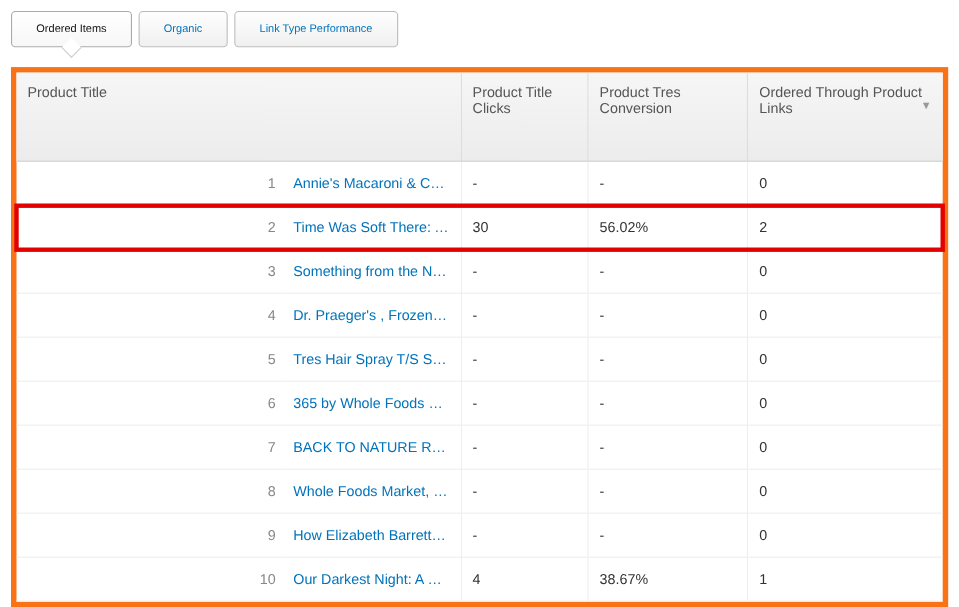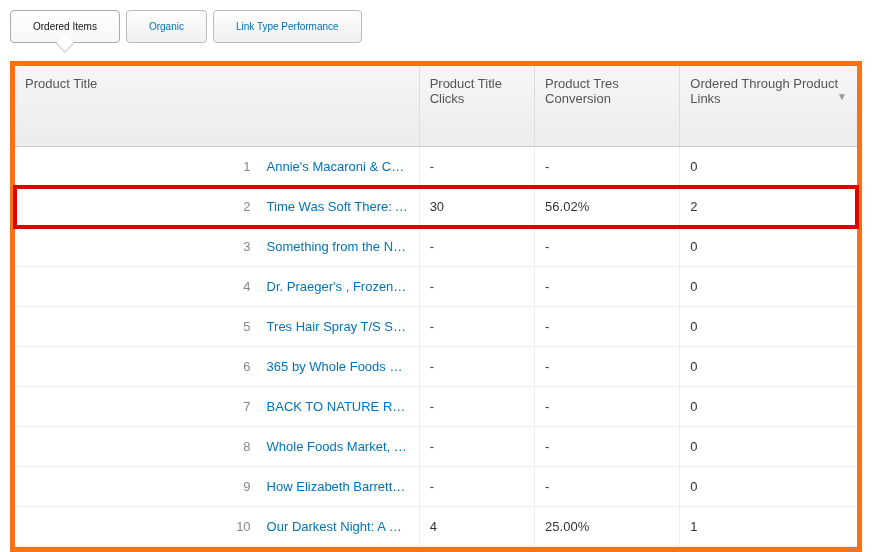--- a/index.html
+++ b/index.html
@@ -181,18 +181,18 @@
           <td class="rownum">9</td>
           <td class="title-cell">How Elizabeth Barrett Browning Saved My Life</td>
           <td>-</td>
           <td>-</td>
           <td>0</td>
         </tr>
         <tr>
           <td class="rownum">10</td>
           <td class="title-cell">Our Darkest Night: A Novel of Italy and the Second …</td>
           <td>4</td>
-          <td>25.00%</td>
+          <td>38.67%</td>
           <td>1</td>
         </tr>
       </tbody>
   </table>
 </div>
 
 </body></html>

